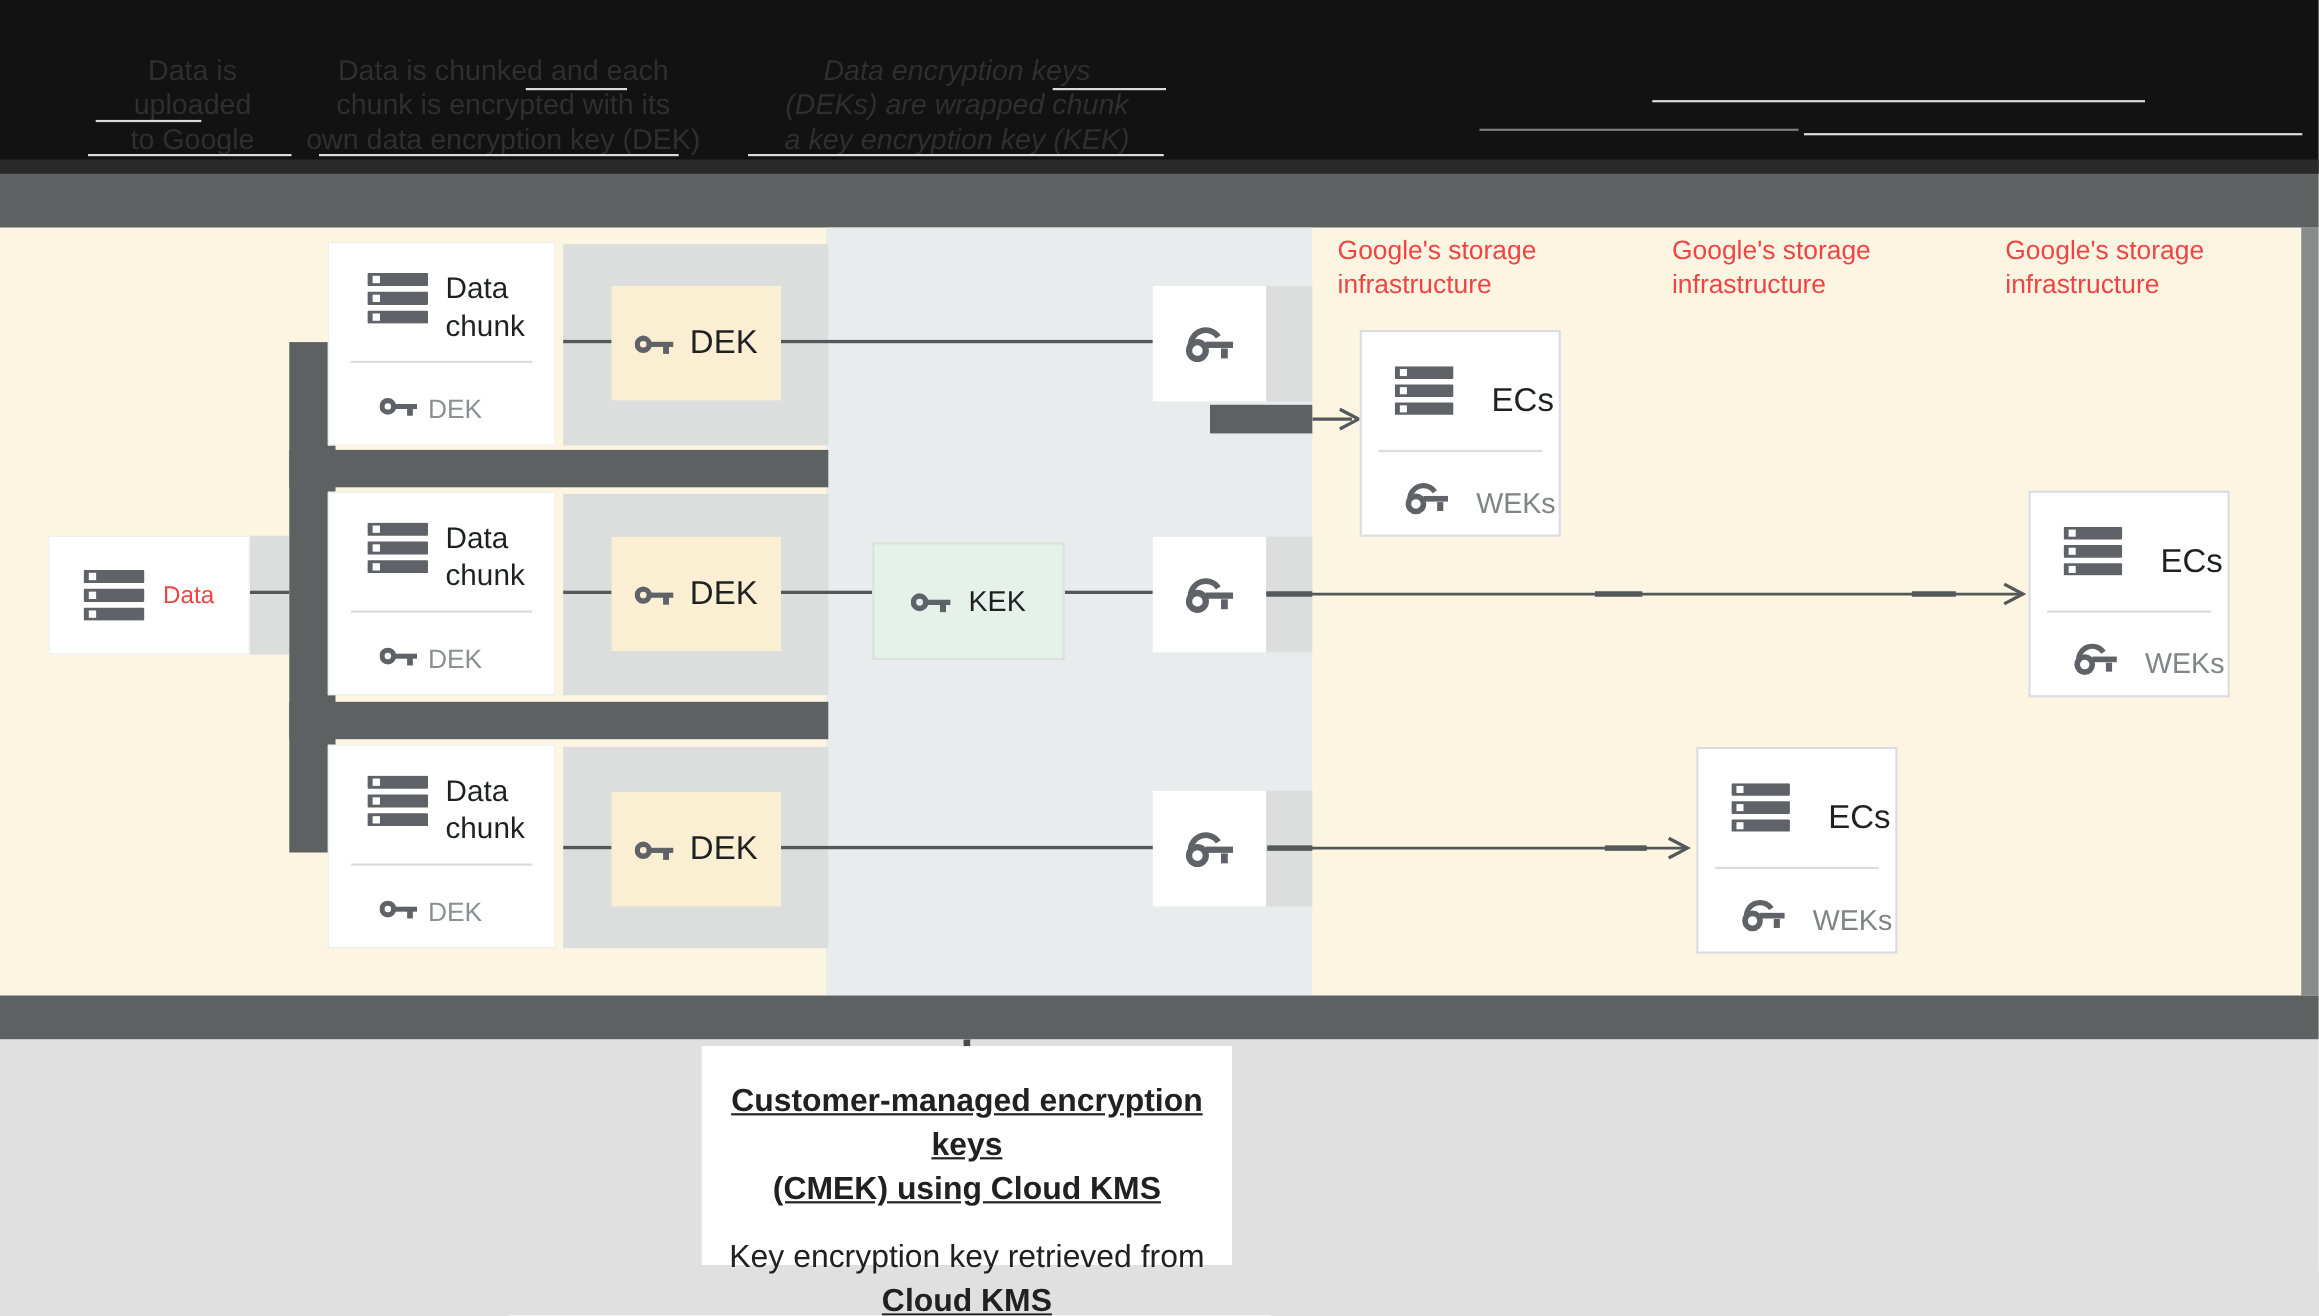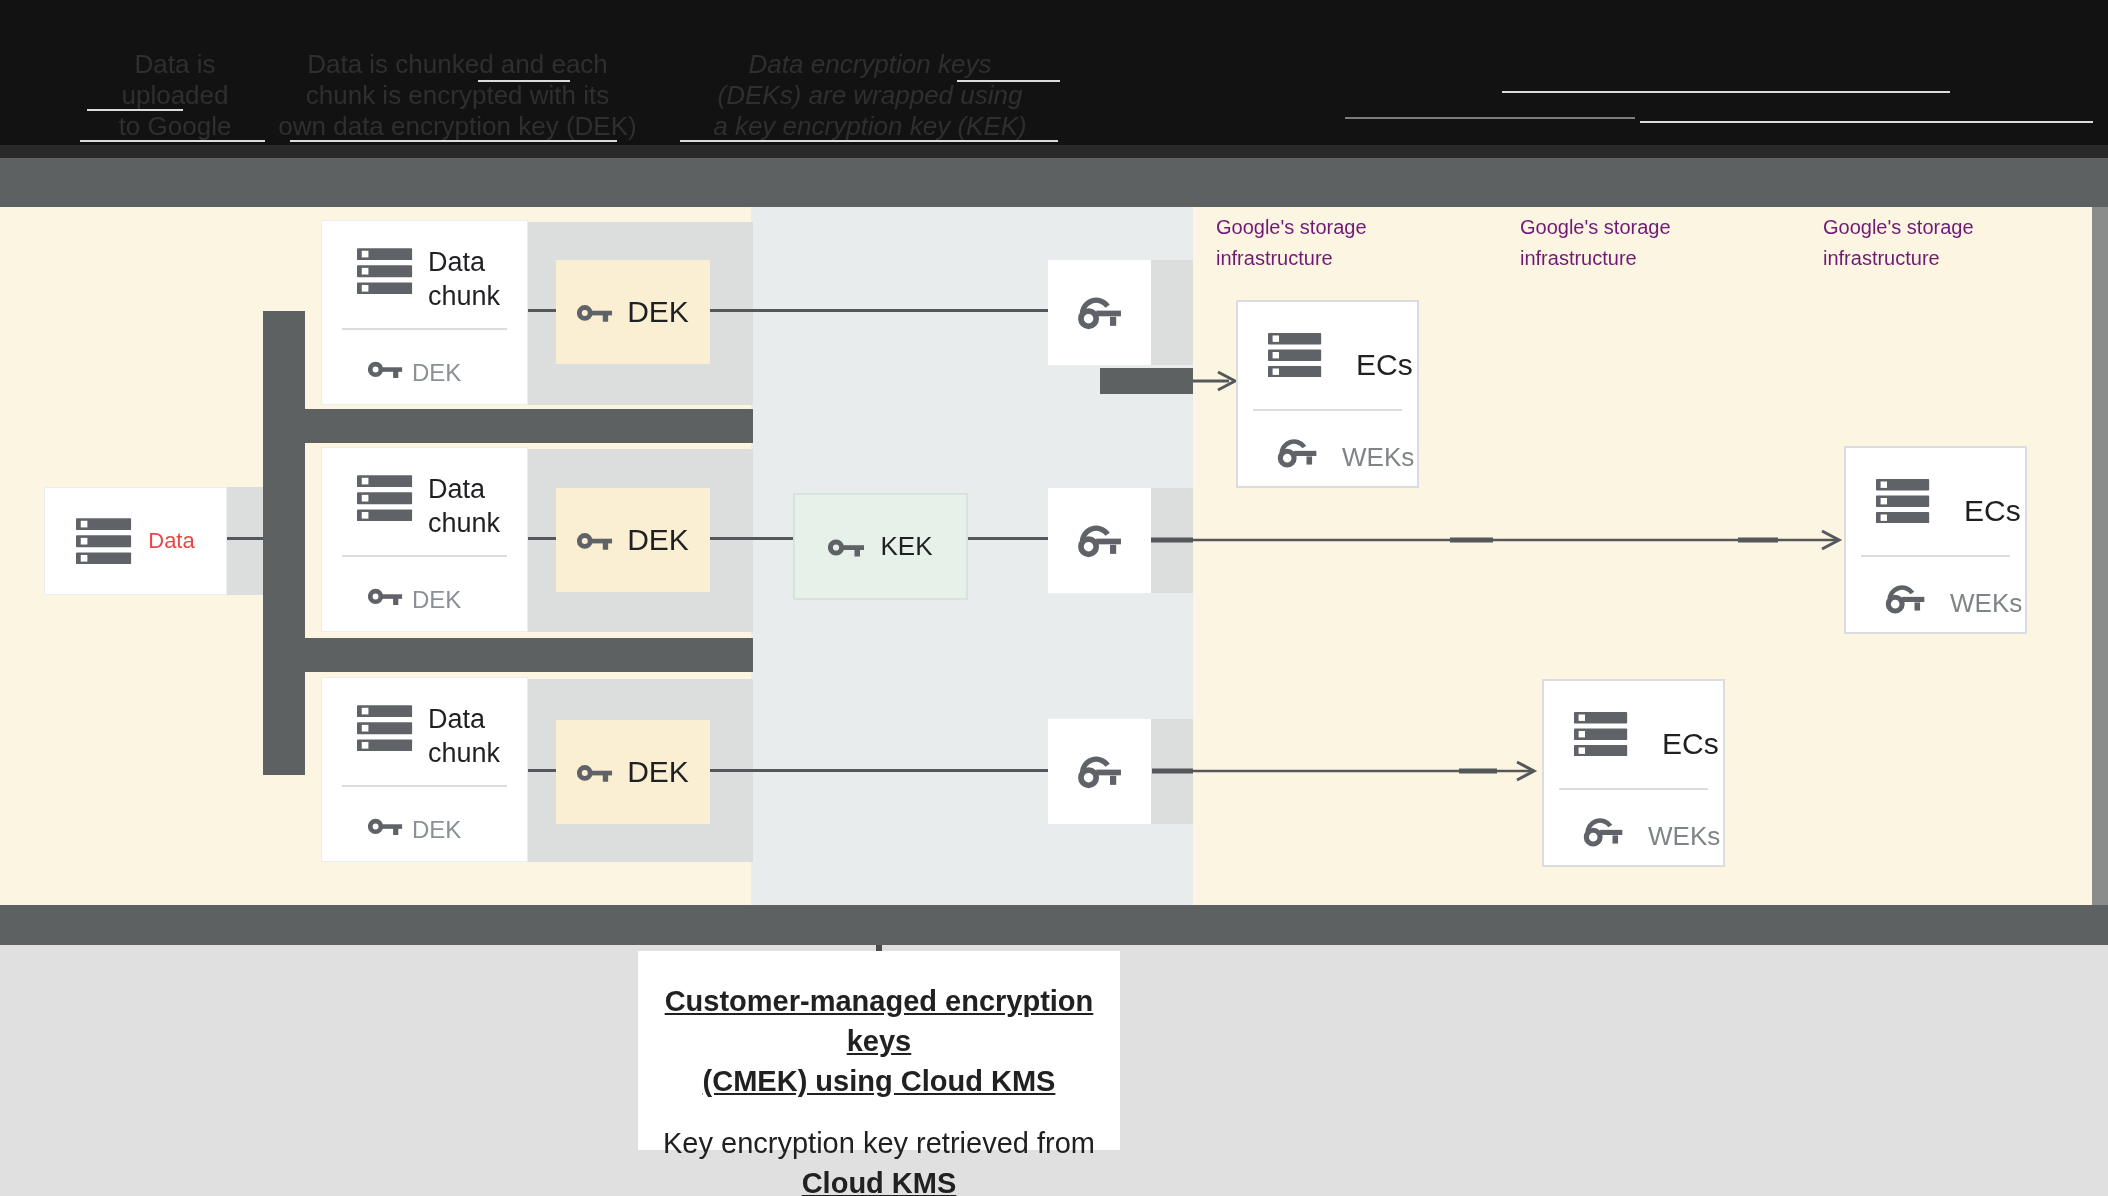--- a/index.html
+++ b/index.html
@@ -51,21 +51,21 @@
   .l-r1a{left:512px;top:309px;width:44px;} .l-r1b{left:710px;top:309px;width:338px;}
   .l-r2a{left:512px;top:537px;width:44px;} .l-r2b{left:710px;top:537px;width:83px;}
   .l-r2c{left:968px;top:537px;width:80px;}
   .l-r3a{left:512px;top:769px;width:44px;} .l-r3b{left:710px;top:769px;width:339px;}
 
   
   .white-card{background:#fff;border:1px solid #EDEDED;box-sizing:border-box;}
   .data-box{left:44px;top:487px;width:183px;height:108px;display:flex;
             align-items:center;justify-content:center;gap:15px;}
   .data-box .lbl{font-size:22px;color:#ef4444;}
-  .chunk-box{left:321px;width:207px;height:185px;}
+  .chunk-box{left:298px;width:207px;height:185px;}
   .chunk-box.r1{top:220px;} .chunk-box.r2{top:447px;} .chunk-box.r3{top:677px;}
   .chunk-icon{left:35px;top:27px;}
   .chunk-title{left:106px;top:24px;width:96px;font-size:27px;line-height:34px;color:#1f2023;}
   .chunk-div{left:20px;top:107px;width:165px;height:2px;background:#DADCE0;}
   .chunk-key{left:46px;top:136px;}
   .chunk-keylbl{left:90px;top:138px;font-size:24px;color:#8A9093;}
 
   .dek-box{left:556px;width:154px;height:104px;background:#FBEFD3;display:flex;
            align-items:center;justify-content:center;gap:13px;}
   .dek-box.r1{top:260px;} .dek-box.r2{top:488px;} .dek-box.r3{top:720px;}
@@ -81,21 +81,21 @@
   .key-box.r1{top:260px;} .key-box.r2{top:488px;} .key-box.r3{top:719px;}
 
   .ecs-box{width:183px;height:188px;background:#fff;border:2px solid #DADCE0;box-sizing:border-box;}
   .ecs-box.b1{left:1236px;top:300px;} .ecs-box.b2{left:1844px;top:446px;} .ecs-box.b3{left:1542px;top:679px;}
   .ecs-icon{left:30px;top:31px;}
   .ecs-title{left:118px;top:46px;font-size:30px;color:#1f2023;}
   .ecs-div{left:15px;top:107px;width:149px;height:2px;background:#DADCE0;}
   .ecs-key{left:36px;top:133px;}
   .ecs-keylbl{left:104px;top:140px;font-size:26px;color:#7F8487;}
 
-  .storage-lbl{top:212px;width:185px;font-size:20px;line-height:31px;color:#701a75;}
+  .storage-lbl{top:212px;width:185px;font-size:24px;line-height:31px;color:#ef4444;}
   .storage-lbl.p1{left:1216px;} .storage-lbl.p2{left:1520px;} .storage-lbl.p3{left:1823px;}
 
   
   .footer-tick{left:876px;top:945px;width:6px;height:8px;background:#4c4c4c;}
   .footer-box{left:638px;top:951px;width:482px;height:199px;background:#fff;
               text-align:center;font-size:29px;line-height:40px;color:#212121;
               padding-top:30px;box-sizing:border-box;}
   .footer-box .b{font-weight:bold;text-decoration:underline;}
   .footer-spacer{height:22px;}
 
@@ -115,21 +115,21 @@
     <div>uploaded</div>
     <div>to Google</div>
   </div>
   <div class="abs hdr-step s2">
     <div>Data is chunked and each</div>
     <div>chunk is encrypted with its</div>
     <div>own data encryption key (DEK)</div>
   </div>
   <div class="abs hdr-step s3">
     <div>Data encryption keys</div>
-    <div>(DEKs) are wrapped using</div>
+    <div>(DEKs) are wrapped chunk</div>
     <div>a key encryption key (KEK)</div>
   </div>
 
   <div class="abs artifact af1"></div>
   <div class="abs artifact af2"></div>
   <div class="abs artifact af3"></div>
   <div class="abs artifact af4"></div>
   <div class="abs artifact af5"></div>
   <div class="abs artifact af6"></div>
   <div class="abs artifact af7"></div>

